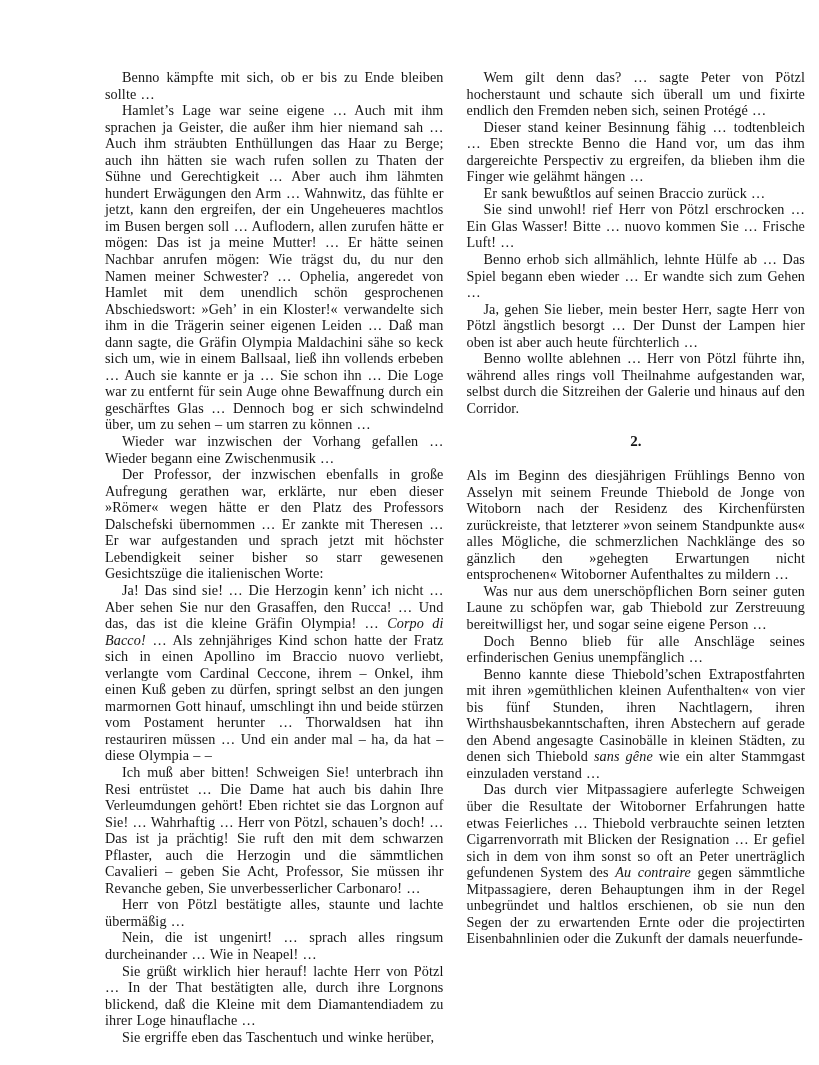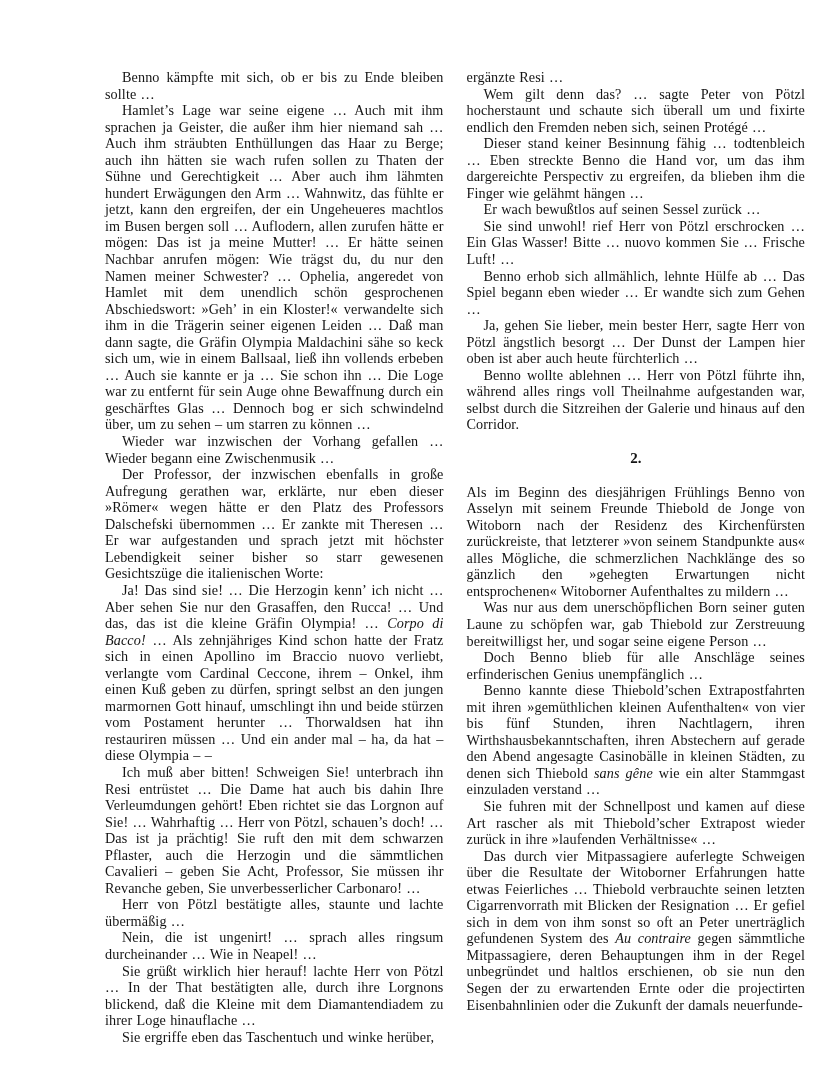--- a/index.html
+++ b/index.html
@@ -72,31 +72,29 @@
         <p class="para indent"><span>Wieder war inzwischen der Vorhang gefallen … Wieder begann eine Zwischenmusik …</span></p>
         <p class="para indent"><span>Der Professor, der inzwischen ebenfalls in große Aufregung gerathen war, erklärte, nur eben dieser »Römer« wegen hätte er den Platz des Professors Dalschefski übernommen … Er zankte mit Theresen … Er war aufgestanden und sprach jetzt mit höchster Lebendigkeit seiner bisher so starr gewesenen Gesichtszüge die italienischen Worte:</span></p>
         <p class="para indent"><span>Ja! Das sind sie! … Die Herzogin kenn’ ich nicht … Aber sehen Sie nur den Grasaffen, den Rucca! … Und das, das ist die kleine Gräfin Olympia! … </span><span class="it">Corpo di Bacco!</span><span> … Als zehnjähriges Kind schon hatte der Fratz sich in einen Apollino im Braccio nuovo verliebt, verlangte vom Cardinal Ceccone, ihrem – Onkel, ihm einen Kuß geben zu dürfen, springt selbst an den jungen marmornen Gott hinauf, umschlingt ihn und beide stürzen vom Postament herunter … Thorwaldsen hat ihn restauriren müssen … Und ein ander mal – ha, da hat – diese Olympia – –</span></p>
         <p class="para indent"><span>Ich muß aber bitten! Schweigen Sie! unterbrach ihn Resi entrüstet … Die Dame hat auch bis dahin Ihre Verleumdungen gehört! Eben richtet sie das Lorgnon auf Sie! … Wahrhaftig … Herr von Pötzl, schauen’s doch! … Das ist ja prächtig! Sie ruft den mit dem schwarzen Pflaster, auch die Herzogin und die sämmtlichen Cavalieri – geben Sie Acht, Professor, Sie müssen ihr Revanche geben, Sie unverbesserlicher Carbonaro! …</span></p>
         <p class="para indent"><span>Herr von Pötzl bestätigte alles, staunte und lachte übermäßig …</span></p>
         <p class="para indent"><span>Nein, die ist ungenirt! … sprach alles ringsum durcheinander … Wie in Neapel! …</span></p>
         <p class="para indent"><span>Sie grüßt wirklich hier herauf! lachte Herr von Pötzl … In der That bestätigten alle, durch ihre Lorgnons blickend, daß die Kleine mit dem Diamantendiadem zu ihrer Loge hinauflache …</span></p>
         <p class="para indent"><span>Sie ergriffe eben das Taschentuch und winke herüber,</span></p>
       </div>
     <div class="column" id="col-right">
-        <p class="para"><span>ergänzte Resi …</span></p>
         <p class="para indent"><span>Wem gilt denn das? … sagte Peter von Pötzl hocherstaunt und schaute sich überall um und fixirte endlich den Fremden neben sich, seinen Protégé …</span></p>
         <p class="para indent"><span>Dieser stand keiner Besinnung fähig … todtenbleich … Eben streckte Benno die Hand vor, um das ihm dargereichte Perspectiv zu ergreifen, da blieben ihm die Finger wie gelähmt hängen …</span></p>
-        <p class="para indent"><span>Er wach bewußtlos auf seinen Sessel zurück …</span></p>
+        <p class="para indent"><span>Er sank bewußtlos auf seinen Braccio zurück …</span></p>
         <p class="para indent"><span>Sie sind unwohl! rief Herr von Pötzl erschrocken … Ein Glas Wasser! Bitte … nuovo kommen Sie … Frische Luft! …</span></p>
         <p class="para indent"><span>Benno erhob sich allmählich, lehnte Hülfe ab … Das Spiel begann eben wieder … Er wandte sich zum Gehen …</span></p>
         <p class="para indent"><span>Ja, gehen Sie lieber, mein bester Herr, sagte Herr von Pötzl ängstlich besorgt … Der Dunst der Lampen hier oben ist aber auch heute fürchterlich …</span></p>
         <p class="para indent"><span>Benno wollte ablehnen … Herr von Pötzl führte ihn, während alles rings voll Theilnahme aufgestanden war, selbst durch die Sitzreihen der Galerie und hinaus auf den Corridor.</span></p>
         <div class="section-heading">2.</div>
         <p class="para"><span>Als im Beginn des diesjährigen Frühlings Benno von Asselyn mit seinem Freunde Thiebold de Jonge von Witoborn nach der Residenz des Kirchenfürsten zurückreiste, that letzterer »von seinem Standpunkte aus« alles Mögliche, die schmerzlichen Nachklänge des so gänzlich den »gehegten Erwartungen nicht entsprochenen« Witoborner Aufenthaltes zu mildern …</span></p>
         <p class="para indent"><span>Was nur aus dem unerschöpflichen Born seiner guten Laune zu schöpfen war, gab Thiebold zur Zerstreuung bereitwilligst her, und sogar seine eigene Person …</span></p>
         <p class="para indent"><span>Doch Benno blieb für alle Anschläge seines erfinderischen Genius unempfänglich …</span></p>
         <p class="para indent"><span>Benno kannte diese Thiebold’schen Extrapostfahrten mit ihren »gemüthlichen kleinen Aufenthalten« von vier bis fünf Stunden, ihren Nachtlagern, ihren Wirthshausbekanntschaften, ihren Abstechern auf gerade den Abend angesagte Casinobälle in kleinen Städten, zu denen sich Thiebold </span><span class="it">sans gêne</span><span> wie ein alter Stammgast einzuladen verstand …</span></p>
-        <p class="para indent"><span>Sie fuhren mit der Schnellpost und kamen auf diese Art rascher als mit Thiebold’scher Extrapost wieder zurück in ihre »laufenden Verhältnisse« …</span></p>
         <p class="para indent"><span>Das durch vier Mitpassagiere auferlegte Schweigen über die Resultate der Witoborner Erfahrungen hatte etwas Feierliches … Thiebold verbrauchte seinen letzten Cigarrenvorrath mit Blicken der Resignation … Er gefiel sich in dem von ihm sonst so oft an Peter unerträglich gefundenen System des </span><span class="it">Au contraire</span><span> gegen sämmtliche Mitpassagiere, deren Behauptungen ihm in der Regel unbegründet und haltlos erschienen, ob sie nun den Segen der zu erwartenden Ernte oder die projectirten Eisenbahnlinien oder die Zukunft der damals neuerfunde-</span></p>
       </div>
   </div>
   <div class="page-number">535</div>
 </div>
 
 </body></html>

